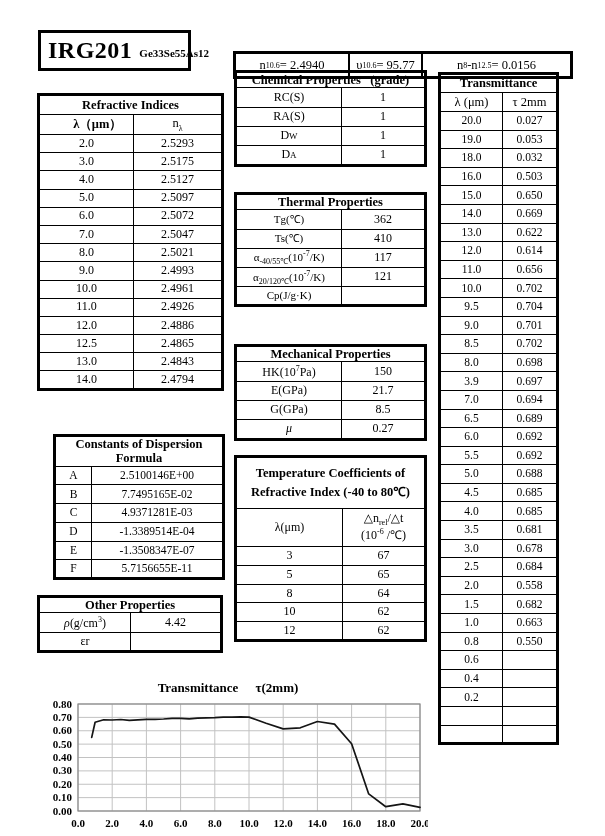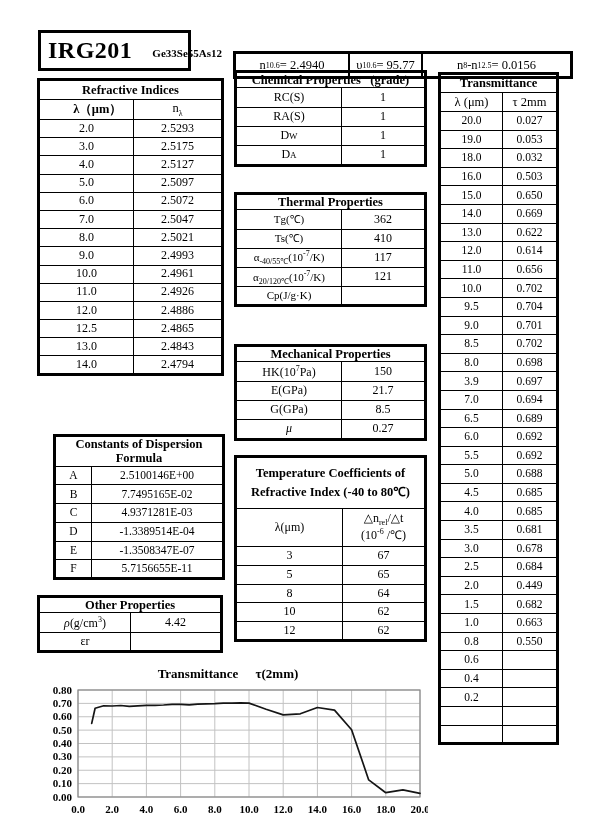--- a/index.html
+++ b/index.html
@@ -11,32 +11,32 @@
   .tbl { position:absolute; }
   .tbl table { border-collapse:collapse; width:100%; table-layout:fixed; border:3px solid #000; }
   .tbl th, .tbl td { border:1.5px solid #000; text-align:center; font-size:12px; padding:0 2px; line-height:1.15; overflow:hidden; }
   .tbl th { font-weight:bold; font-size:12.5px; }
   sub { font-size:8px; }
   sup { font-size:8px; }
   small { font-size:9px; }
 
   
   .title-box { position:absolute; left:38px; top:30px; width:153px; height:41px; border:3px solid #000;
-               display:flex; align-items:center; padding-left:7px; gap:20px; }
+               display:flex; align-items:center; padding-left:7px; gap:7px; }
   .title-code { font-size:24px; font-weight:bold; letter-spacing:0.5px; }
   .title-formula { font-size:11px; font-weight:bold; padding-top:4px; }
 
   
   .header-bar { position:absolute; left:233px; top:33px; width:340px; height:28px; border:3px solid #000; display:flex;margin-top:18px; }
   .header-cell { display:flex; align-items:center; justify-content:center; font-size:12.5px; height:100%; }
   .header-cell + .header-cell { border-left:2px solid #000; }
   .hc1 { width:112px; } .hc2 { width:73px; } .hc3 { flex:1; }
 
   
-  .refr  { left:37px;  top:78px;  width:187px; }
+  .refr  { left:37px;  top:93px;  width:187px; }
   .refr td { height:18.2px; }
   .refr th { height:20px; }
   .disp  { left:37px;  top:434px; width:188px;padding-left:16px; }
   .disp td { height:18.7px; font-size:11.5px; }
   .other { left:37px;  top:595px; width:186px; }
   .other td { height:19.5px; }
   .chem  { left:234px; top:70px;  width:193px; }
   .chem td { height:19.3px; }
   .therm { left:234px; top:192px; width:193px; }
   .therm td { height:19.2px; font-size:11px; }
@@ -45,21 +45,21 @@
   .tcoef { left:234px; top:455px; width:193px; }
   .tcoef td { height:18.8px; }
   .tcoef .tc-title { height:52px; font-size:12.5px; line-height:1.5; }
   .tcoef .tc-colhead { height:38px; font-weight:normal; font-size:12px; }
   .trans { left:438px; top:72px;  width:121px; }
   .trans td { height:18.6px; font-size:11.5px; }
   .trans th { height:19px; }
 
   
   .chart { position:absolute; left:28px; top:666px; width:400px; }
-  .chart-title { text-align:center; font-weight:bold; font-size:13px; height:18px; }
+  .chart-title { text-align:center; font-weight:bold; font-size:13px; height:18px;margin-top:14px; }
   .chart-title span + span { margin-left:14px; }
   .grid  { stroke:#c2c2c2; stroke-width:1; fill:none; }
   .frame { stroke:#8a8a8a; stroke-width:1.2; fill:none; }
   .curve { stroke:#151515; stroke-width:1.7; fill:none; stroke-linejoin:round; stroke-linecap:round; }
   .tick  { font-family:"Liberation Serif", serif; font-weight:bold; font-size:11px; fill:#000; }
 </style>
 </head>
 <body>
 
 <div class="page">
@@ -539,21 +539,21 @@
             <td>0.678</td>
           </tr>
 
           <tr>
             <td>2.5</td>
             <td>0.684</td>
           </tr>
 
           <tr>
             <td>2.0</td>
-            <td>0.449</td>
+            <td>0.558</td>
           </tr>
 
           <tr>
             <td>1.5</td>
             <td>0.682</td>
           </tr>
 
           <tr>
             <td>1.0</td>
             <td>0.663</td>

